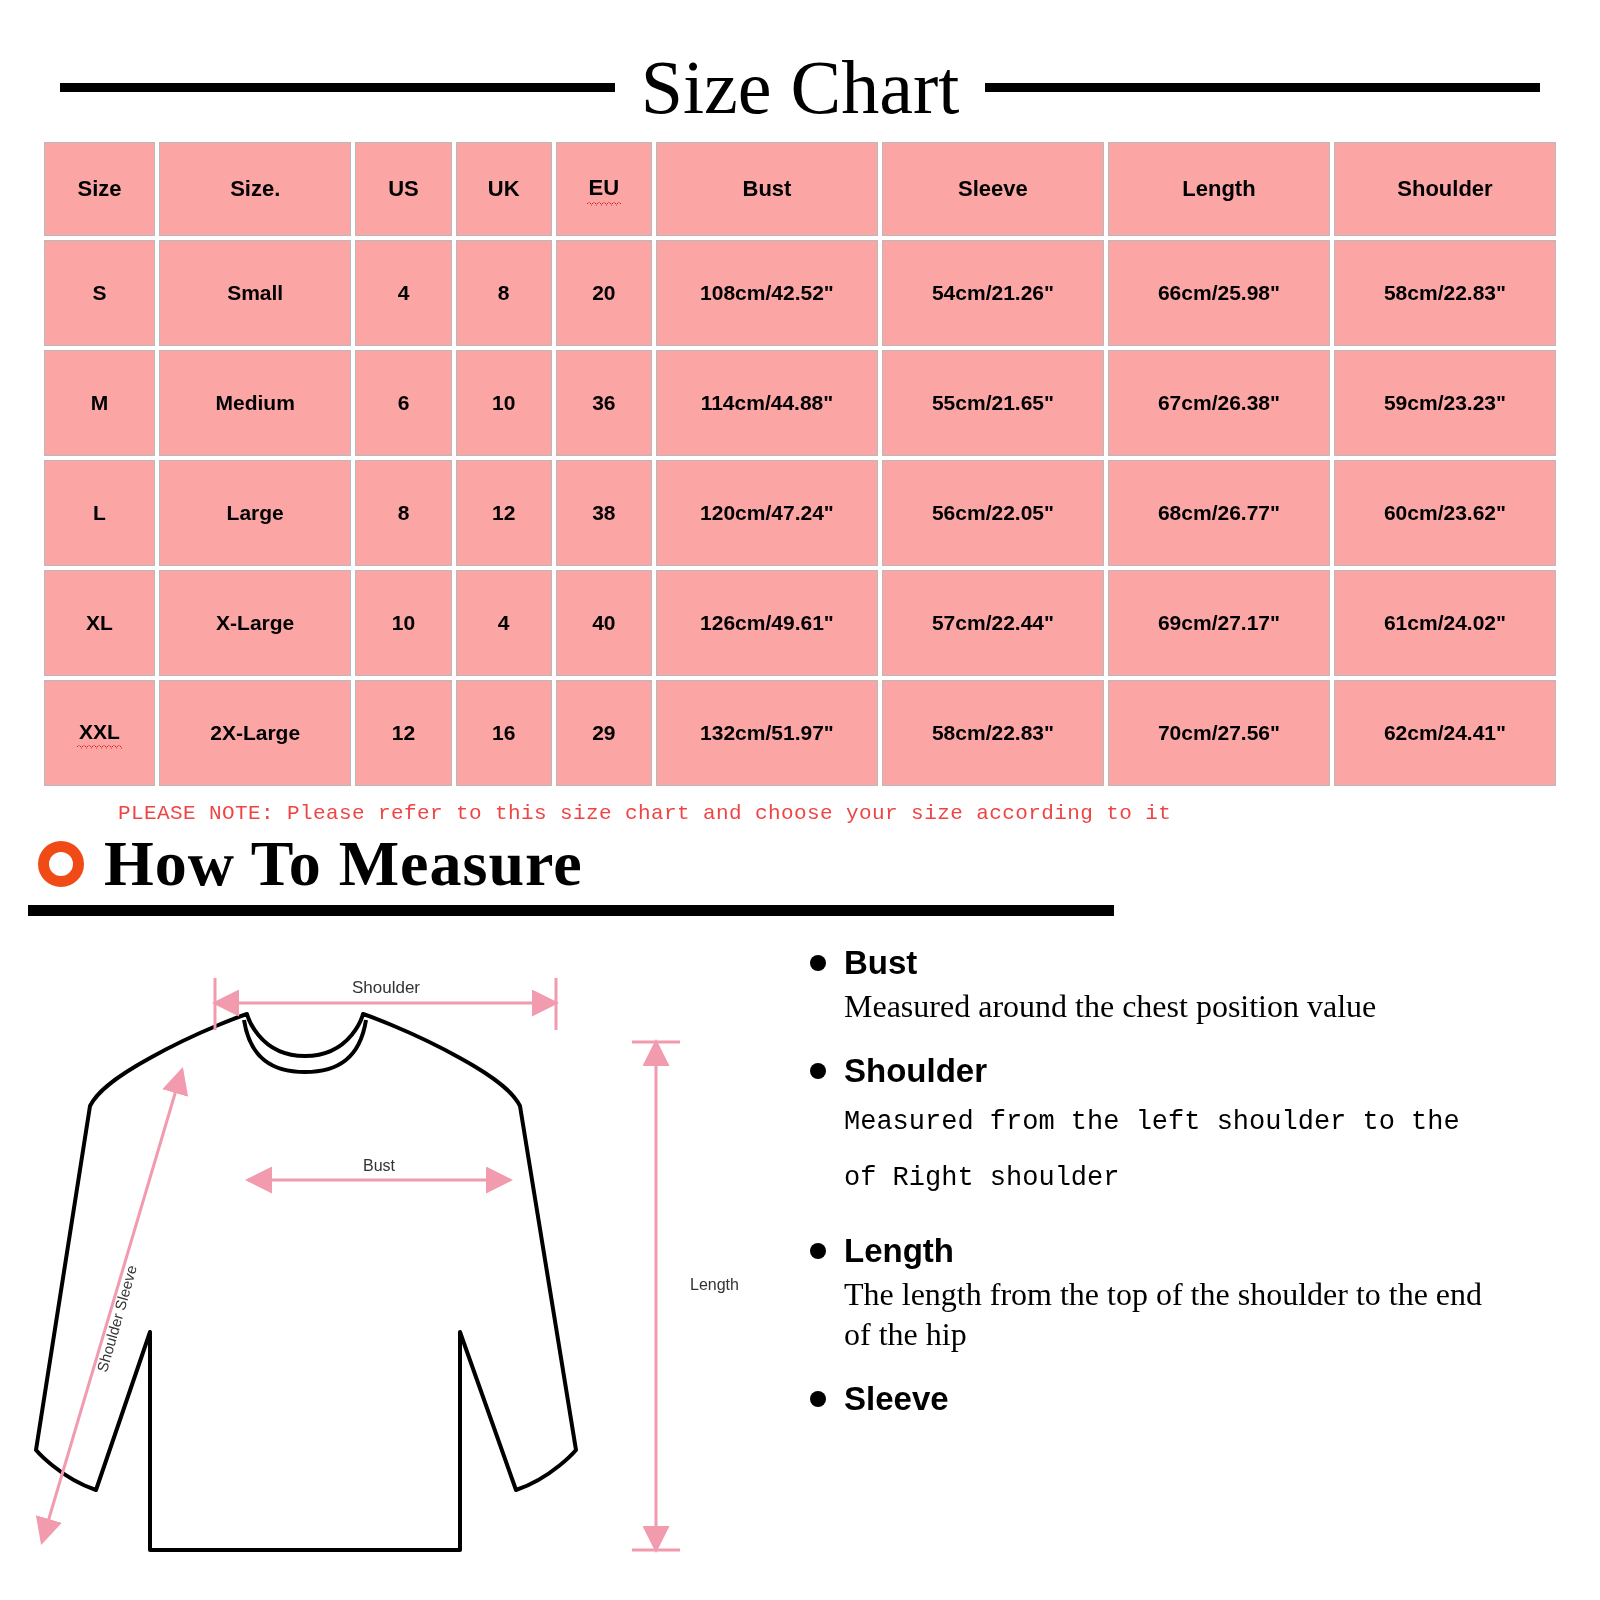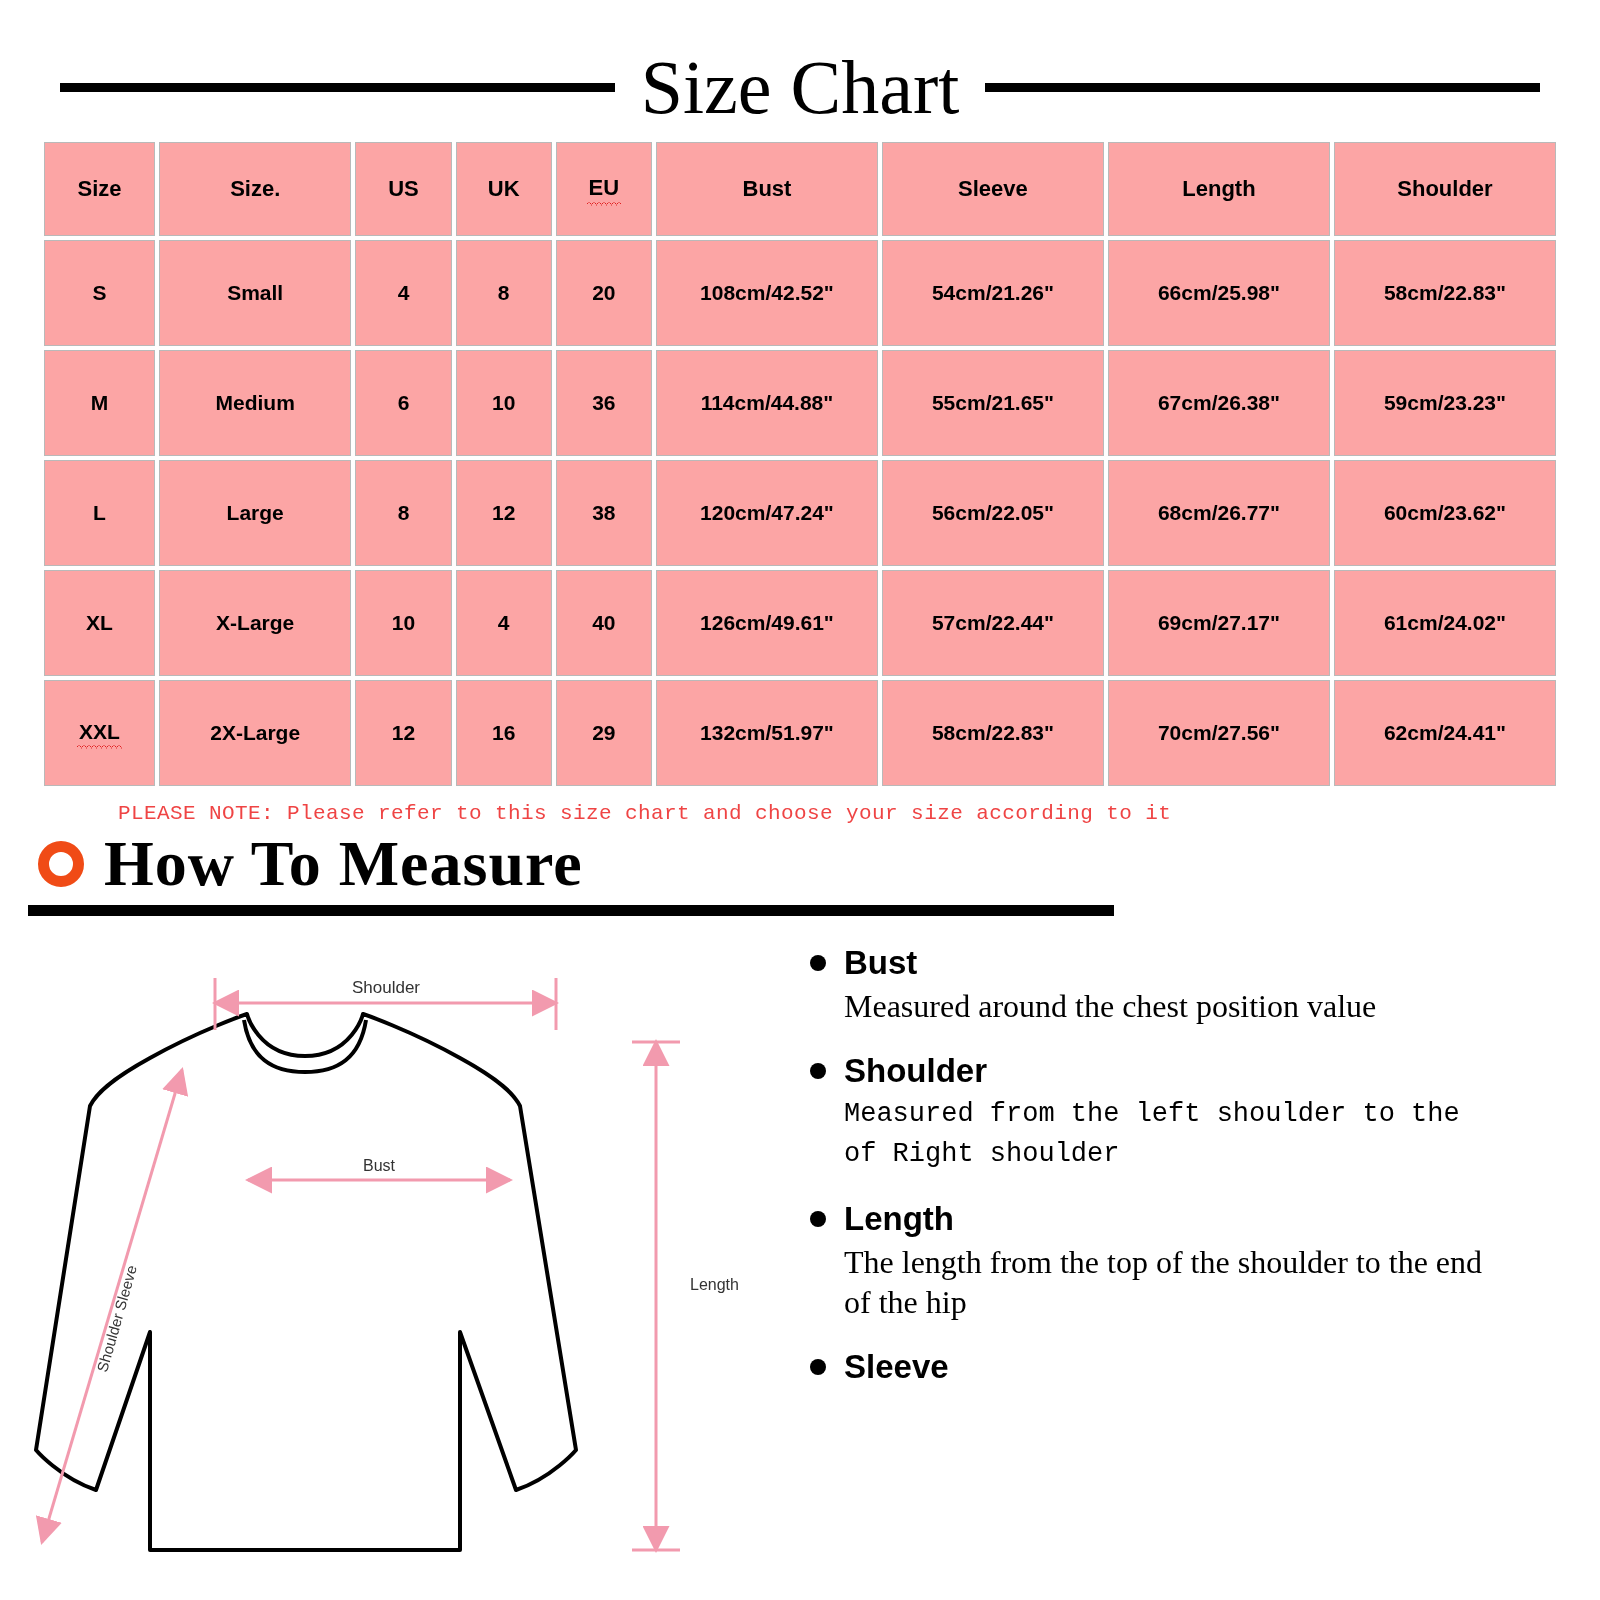--- a/index.html
+++ b/index.html
@@ -164,21 +164,21 @@
   .desc-body {
     font-family: "Liberation Serif", serif;
     font-size: 32px;
     line-height: 40px;
     padding-left: 34px;
     max-width: 640px;
   }
   .desc-body.mono {
     font-family: "Liberation Mono", monospace;
     font-size: 27px;
-    line-height: 40px;
+    line-height: 56px;
   }
 </style>
 </head>
 <body>
 
 <div class="title-row">
   <div class="title-rule left"></div>
   <div class="title-text">Size Chart</div>
   <div class="title-rule right"></div>
 </div>

